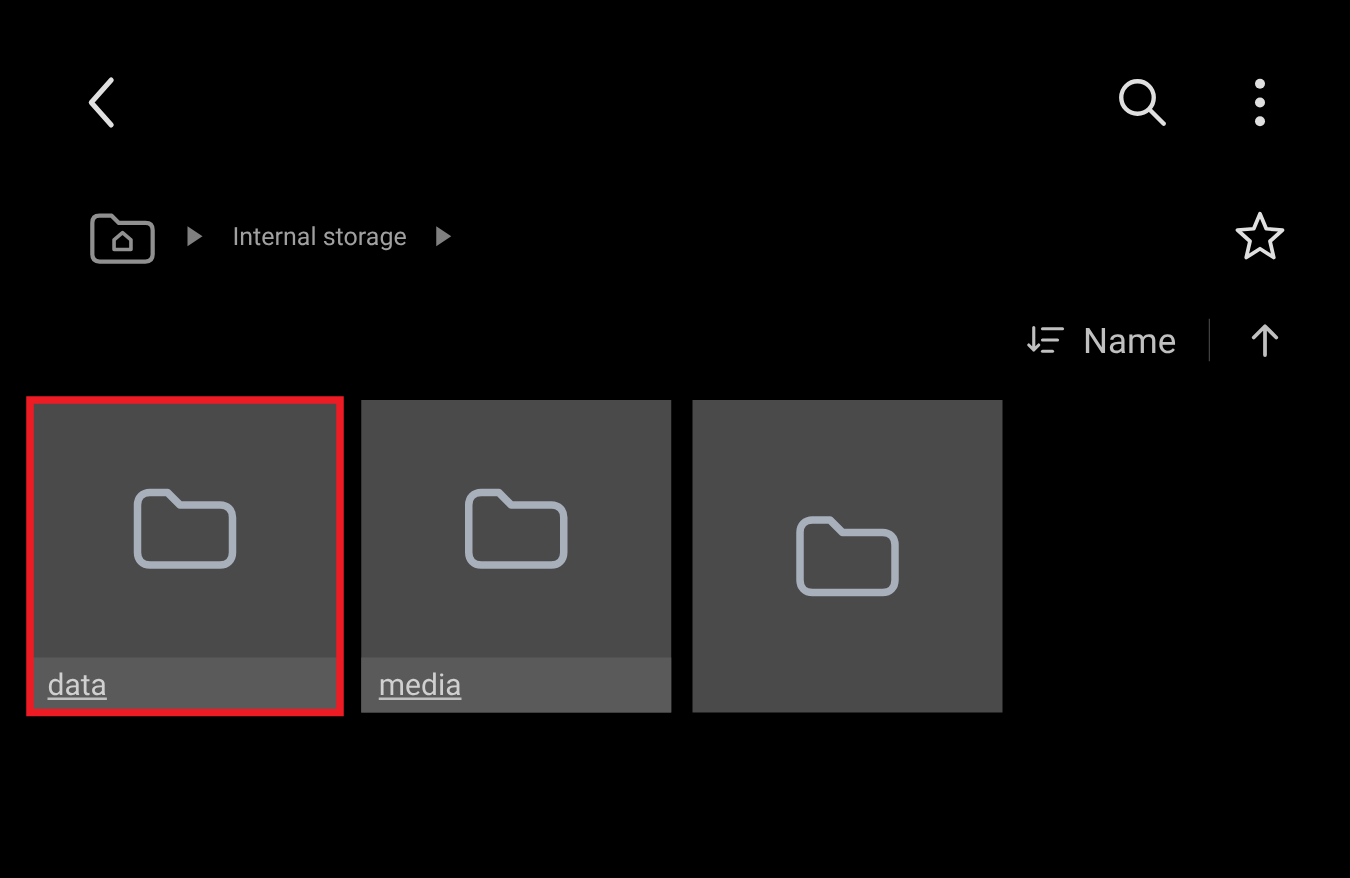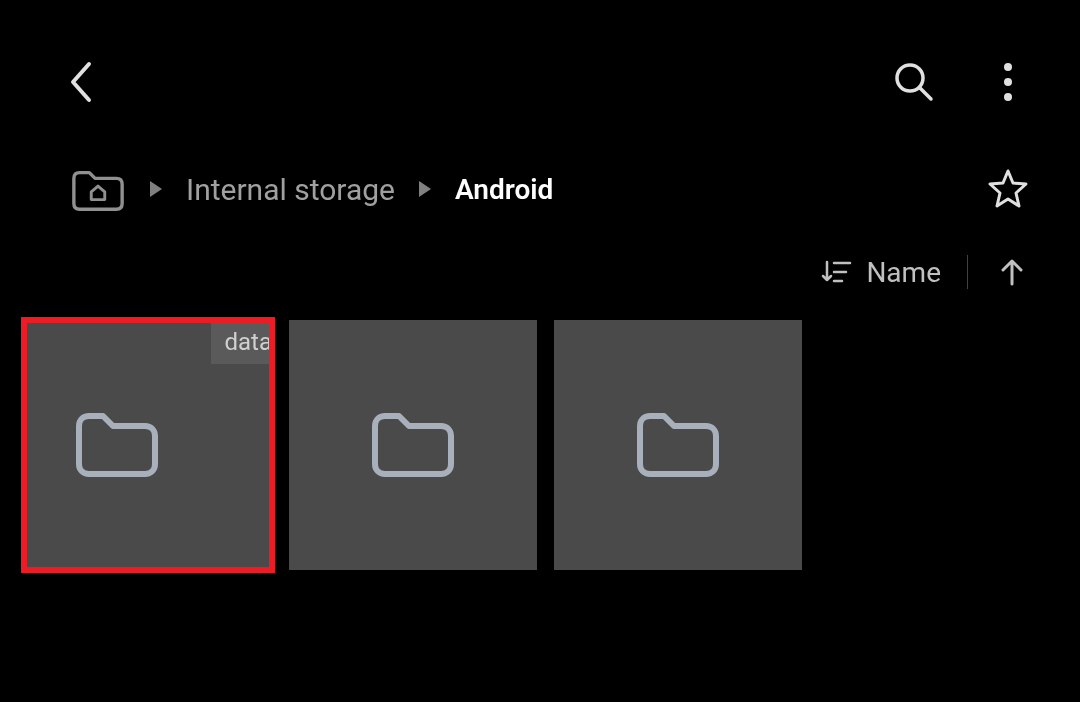--- a/index.html
+++ b/index.html
@@ -62,21 +62,21 @@
       cursor: pointer;
     }
     .breadcrumb-sep {
       width: 20px;
       height: 20px;
       display: flex;
       align-items: center;
       justify-content: center;
     }
     .breadcrumb-text {
-      font-size: 30px;
+      font-size: 20px;
       color: #a0a0a0;
       cursor: pointer;
     }
     .breadcrumb-current {
       font-size: 28px;
       color: #ffffff;
       font-weight: 600;
     }
     .star-btn {
       width: 44px;
@@ -127,23 +127,24 @@
     .folder-grid {
       display: flex;
       gap: 17px;
       padding: 0 24px;
     }
     .folder-tile {
       width: 248px;
       height: 250px;
       background: #4a4a4a;
       display: flex;
-      flex-direction: row;
+      flex-direction: column;
       cursor: pointer;
       position: relative;
+      text-decoration: underline;
     }
     .folder-tile.highlighted {
       outline: 6px solid #ed1c24;
       outline-offset: -3px;
     }
     .folder-icon-area {
       flex: 1;
       display: flex;
       align-items: center;
       justify-content: center;
@@ -198,21 +199,20 @@
       <svg width="16" height="18" viewBox="0 0 16 18" fill="#808080">
         <path d="M2 1 L14 9 L2 17 Z"></path>
       </svg>
     </div>
     <span class="breadcrumb-text">Internal storage</span>
     <div class="breadcrumb-sep">
       <svg width="16" height="18" viewBox="0 0 16 18" fill="#808080">
         <path d="M2 1 L14 9 L2 17 Z"></path>
       </svg>
     </div>
-    <span class="breadcrumb-current">Android</span>
   </div>
   <div class="star-btn">
     <svg width="42" height="42" viewBox="0 0 42 42" fill="none">
       <path d="M21 3 L26 15 L39 16 L29 25 L32 38 L21 31 L10 38 L13 25 L3 16 L16 15 Z" stroke="#e0e0e0" stroke-width="3" stroke-linejoin="round"></path>
     </svg>
   </div>
 </div>
 
 <div class="sort-row">
   <div class="sort-btn">
@@ -246,20 +246,23 @@
     </div>
   </div>
 
 
   <div class="folder-tile">
     <div class="folder-icon-area">
       <svg width="92" height="78" viewBox="0 0 92 78" fill="none">
         <path d="M8 20 C8 14 12 10 18 10 L32 10 L42 20 L74 20 C80 20 84 24 84 30 L84 58 C84 64 80 68 74 68 L18 68 C12 68 8 64 8 58 Z" stroke="#a8b0bc" stroke-width="6" stroke-linejoin="round"></path>
       </svg>
     </div>
+    <div class="folder-label-area">
+      <span class="folder-label">media</span>
+    </div>
   </div>
 
   <div class="folder-tile">
     <div class="folder-icon-area">
       <svg width="92" height="78" viewBox="0 0 92 78" fill="none">
         <path d="M8 20 C8 14 12 10 18 10 L32 10 L42 20 L74 20 C80 20 84 24 84 30 L84 58 C84 64 80 68 74 68 L18 68 C12 68 8 64 8 58 Z" stroke="#a8b0bc" stroke-width="6" stroke-linejoin="round"></path>
       </svg>
     </div>
   </div>
 </div>

